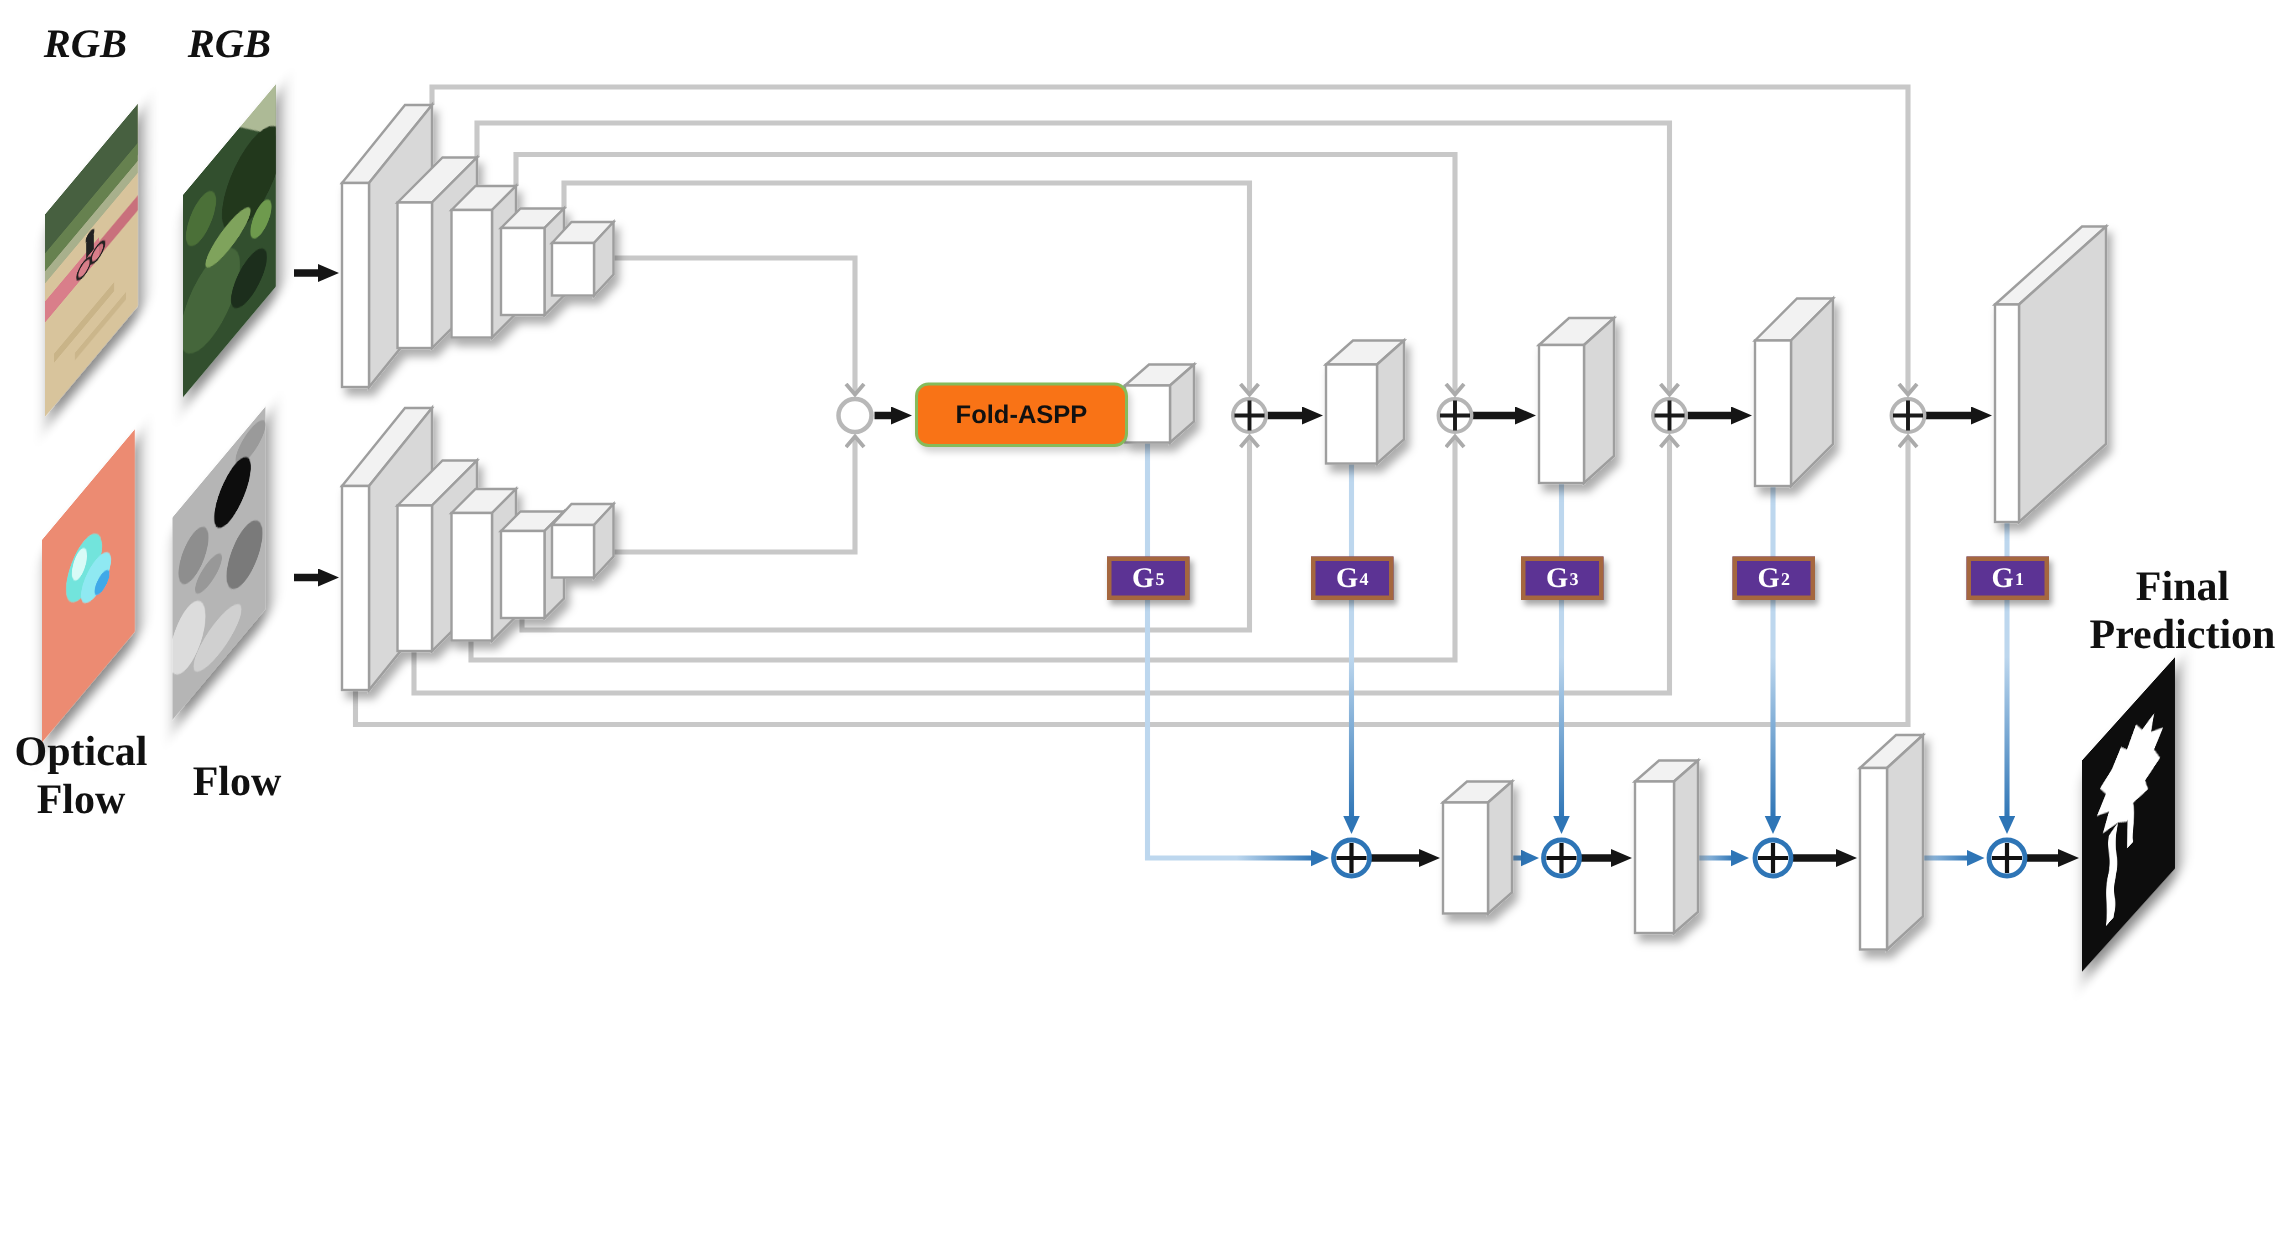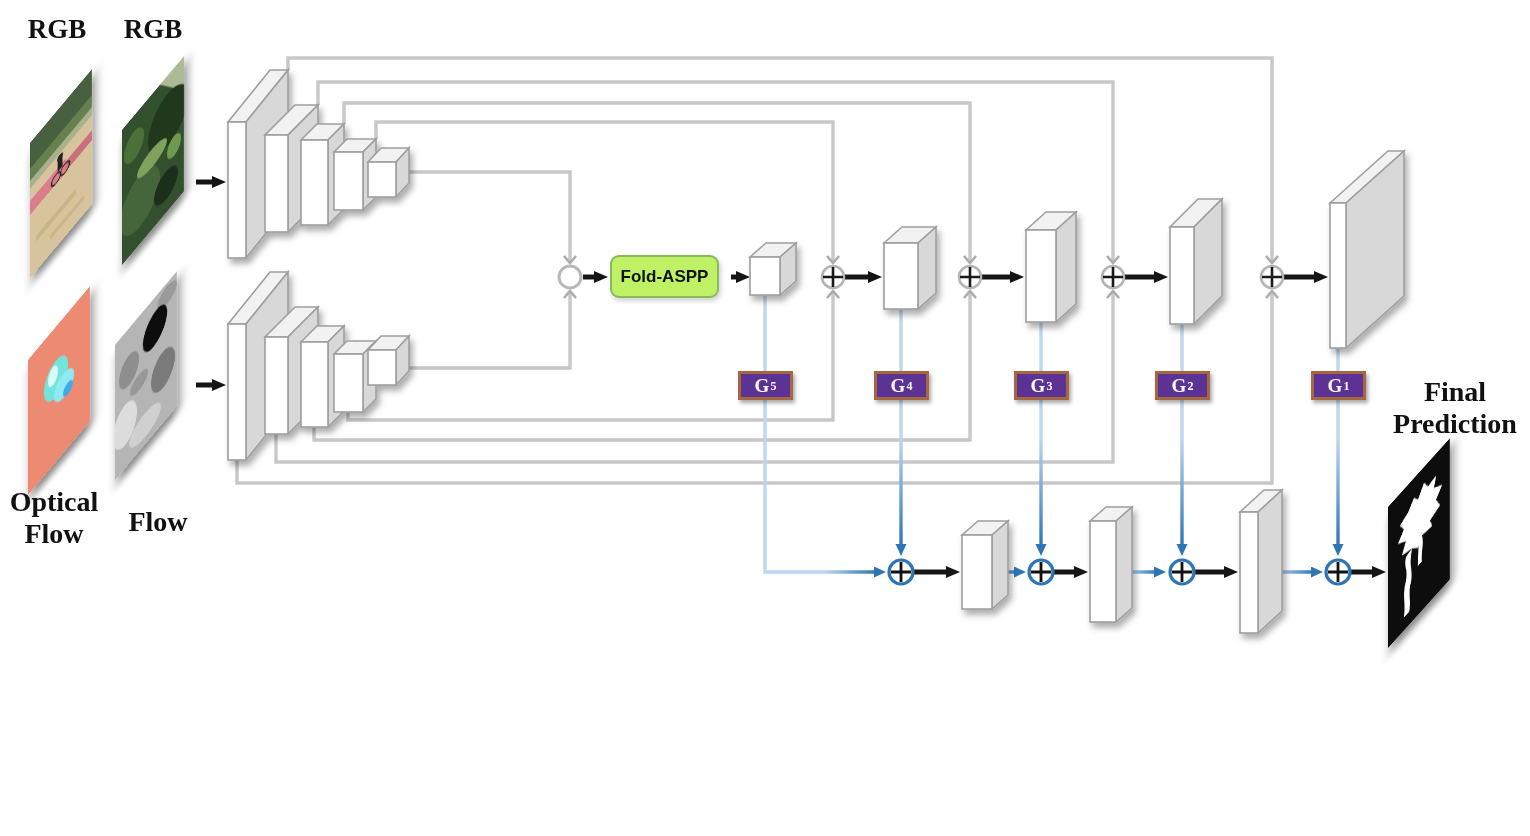--- a/index.html
+++ b/index.html
@@ -1,24 +1,24 @@
 <!DOCTYPE html>
 <html><head>
 <meta charset="utf-8">
 <style>
   html,body{margin:0;padding:0;background:#ffffff;}
   #canvas{position:relative;width:1530px;height:836px;background:#ffffff;overflow:hidden;
           font-family:"Liberation Serif",serif;}
   #diagram-svg{position:absolute;left:0;top:0;}
   .lbl{position:absolute;color:#111;font-weight:bold;text-align:center;
        font-family:"Liberation Serif",serif;}
-  .lbl-rgb{font-size:27px;}
+  .lbl-rgb{font-size:27px;font-style:italic;}
   .lbl-small{font-size:28px;line-height:1.15;}
-  .fold-box{position:absolute;left:610px;top:255px;width:109px;height:43px;
-        box-sizing:border-box;background:#bef264;border:2.5px solid #86BB5A;border-radius:9px;
+  .fold-box{position:absolute;left:610px;top:255px;width:142px;height:43px;
+        box-sizing:border-box;background:#f97316;border:2.5px solid #86BB5A;border-radius:9px;
         display:flex;align-items:center;justify-content:center;
         font-family:"Liberation Sans",sans-serif;font-weight:bold;font-size:17px;color:#111;
         box-shadow:2px 3px 5px rgba(0,0,0,.18);}
   .gate{position:absolute;top:371px;width:55px;height:29px;box-sizing:border-box;
         background:#5C3394;border:3px solid #A5673F;color:#ffffff;
         display:flex;align-items:center;justify-content:center;
         font-family:"Liberation Serif",serif;font-weight:bold;font-size:19px;
         box-shadow:2px 3px 4px rgba(0,0,0,.35);}
   .gate sup{font-size:12px;line-height:1;margin-left:1px;}
   .caption{position:absolute;left:355px;top:772px;width:760px;text-align:center;

